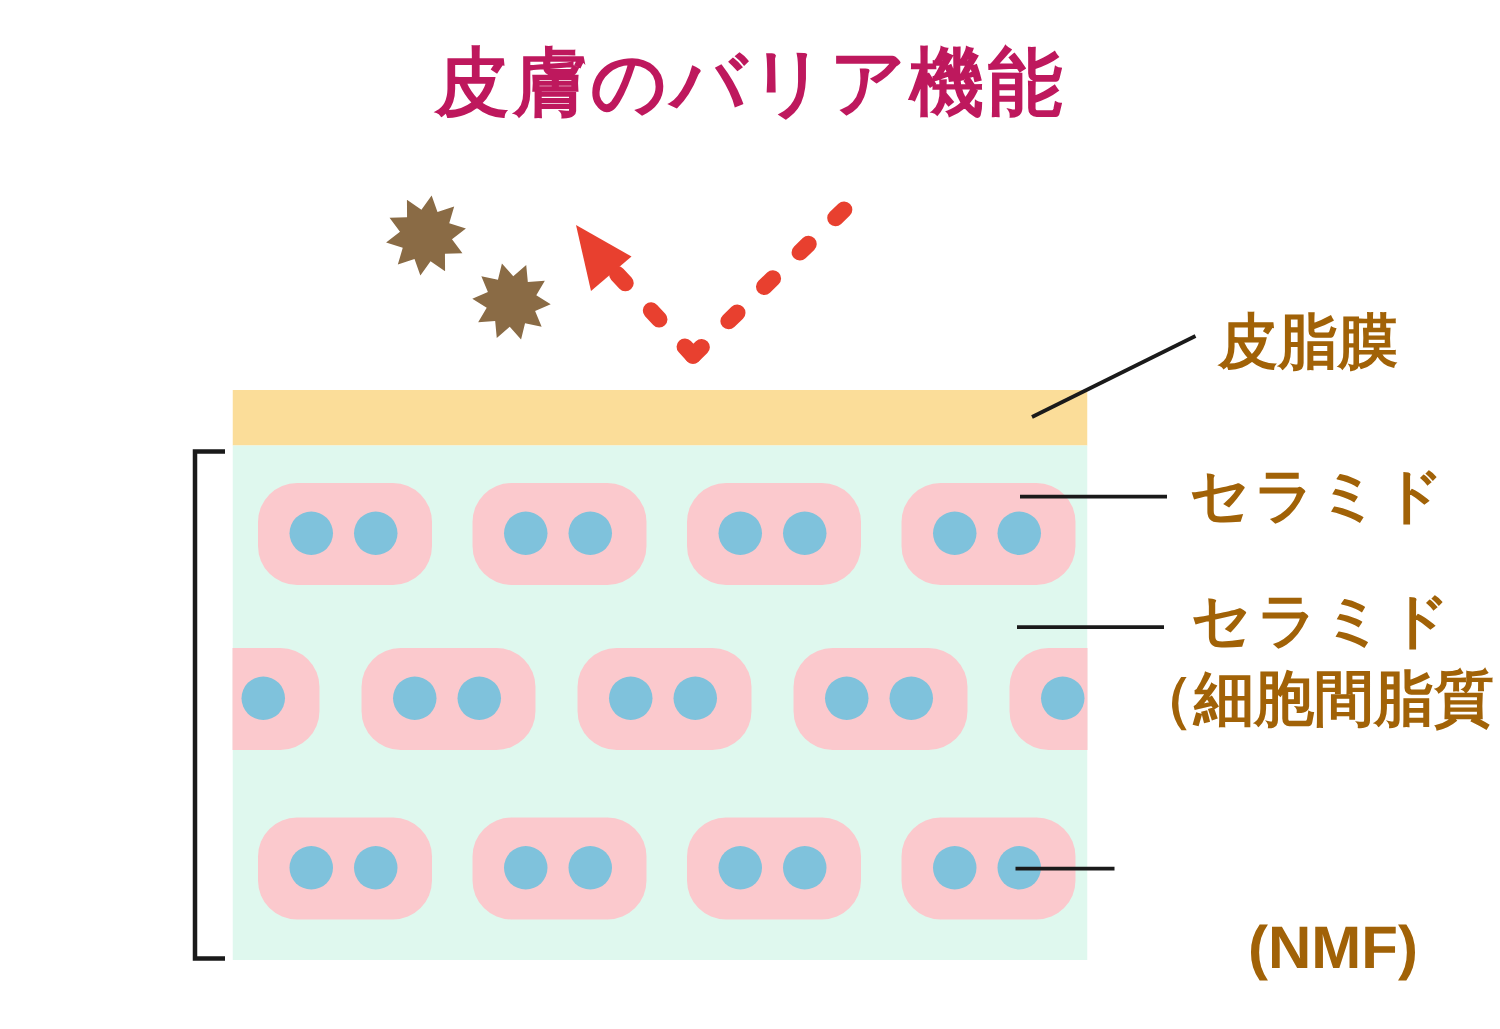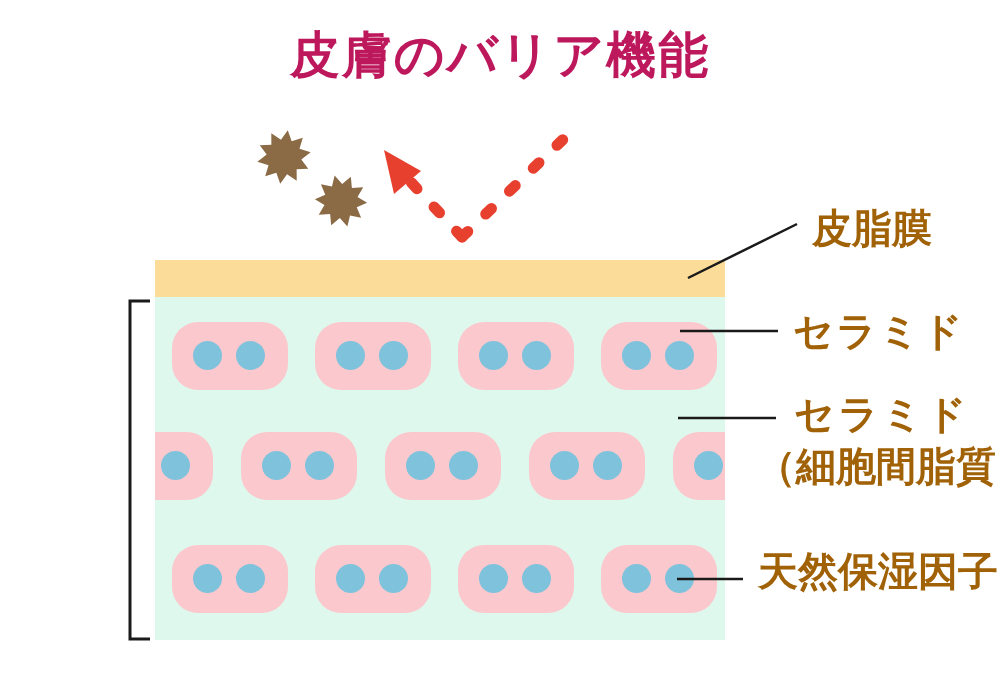--- a/index.html
+++ b/index.html
@@ -100,21 +100,21 @@
     <div class="cell" style="left:446px;top:285px;">
         <span class="dot d1"></span>
         <span class="dot d2"></span>
       </div>
   </div>
 
   <div id="label-sebum" class="abs jp-label">皮脂膜</div>
   <div id="label-corneocyte" class="abs jp-label">セラミド</div>
   <div id="label-ceramide-1" class="abs jp-label">セラミド</div>
   <div id="label-ceramide-2" class="abs jp-label">（細胞間脂質）</div>
-  <div id="label-nmf-1" class="abs jp-label">天然保湿因子</div>
+  <div id="label-nmf-2" class="abs jp-label">(NMF)</div>
 
   <svg id="overlay" viewBox="0 0 1000 686">
 
     <g>
       <polygon fill="#8a6b45" transform="translate(284,157) rotate(8)" points="0,-27 5.4,-16.6 15.9,-21.8 14.2,-10.3 25.7,-8.3 17.5,0 25.7,8.3 14.2,10.3 15.9,21.8 5.4,16.6 0,27 -5.4,16.6 -15.9,21.8 -14.2,10.3 -25.7,8.3 -17.5,0 -25.7,-8.3 -14.2,-10.3 -15.9,-21.8 -5.4,-16.6"></polygon>
     </g>
     <g>
       <polygon fill="#8a6b45" transform="translate(341,201) rotate(22) scale(0.97)" points="0,-27 5.4,-16.6 15.9,-21.8 14.2,-10.3 25.7,-8.3 17.5,0 25.7,8.3 14.2,10.3 15.9,21.8 5.4,16.6 0,27 -5.4,16.6 -15.9,21.8 -14.2,10.3 -25.7,8.3 -17.5,0 -25.7,-8.3 -14.2,-10.3 -15.9,-21.8 -5.4,-16.6"></polygon>
     </g>
 

